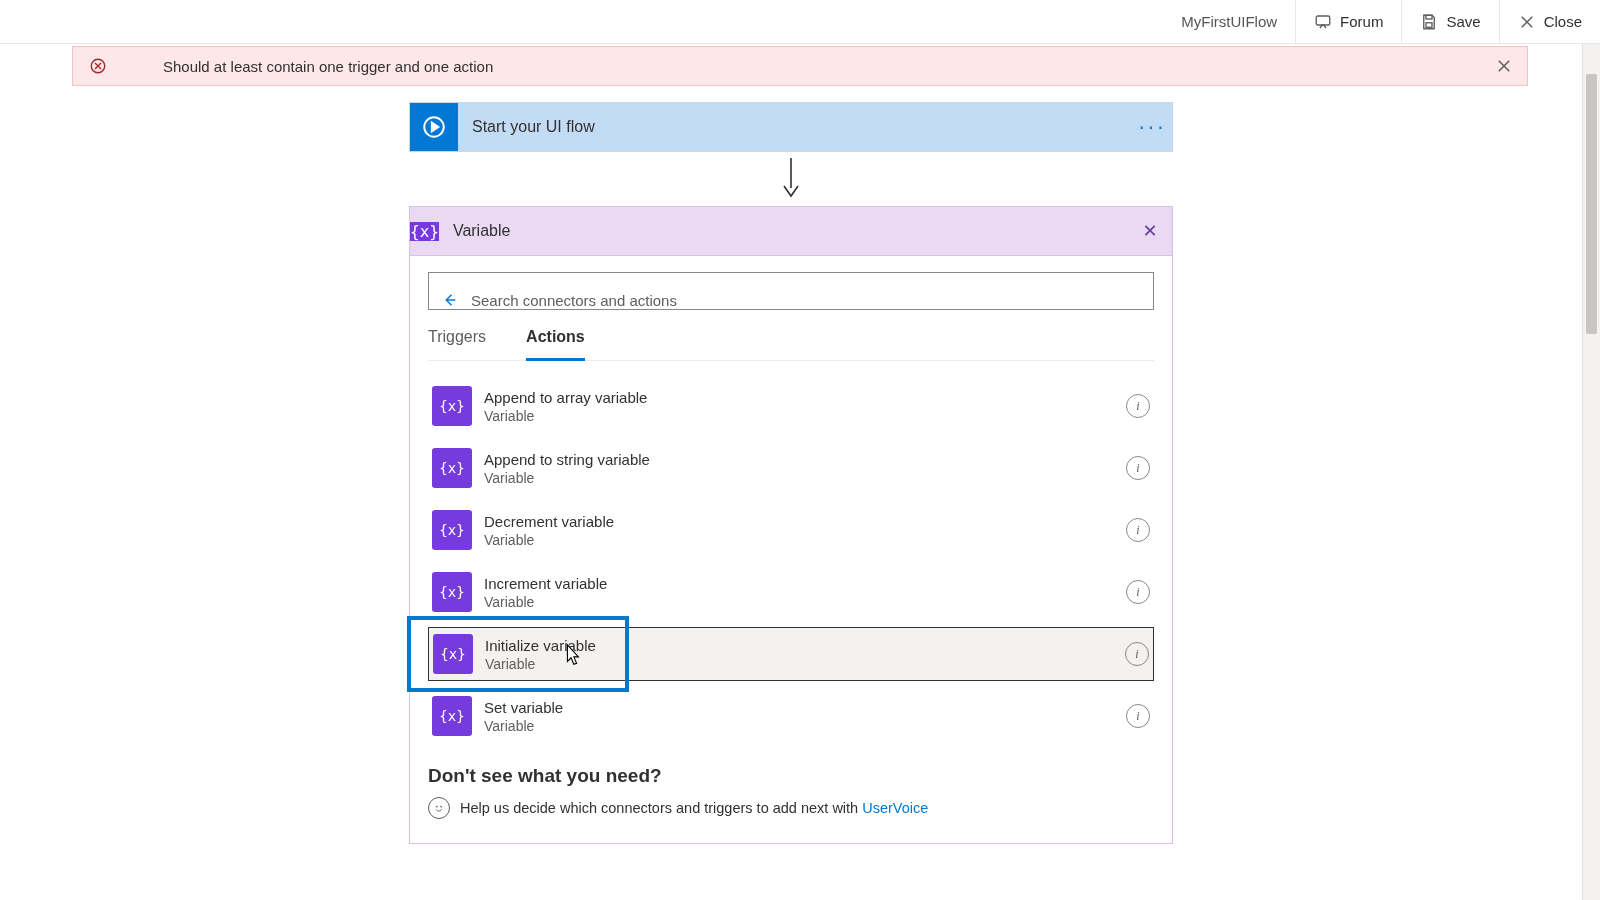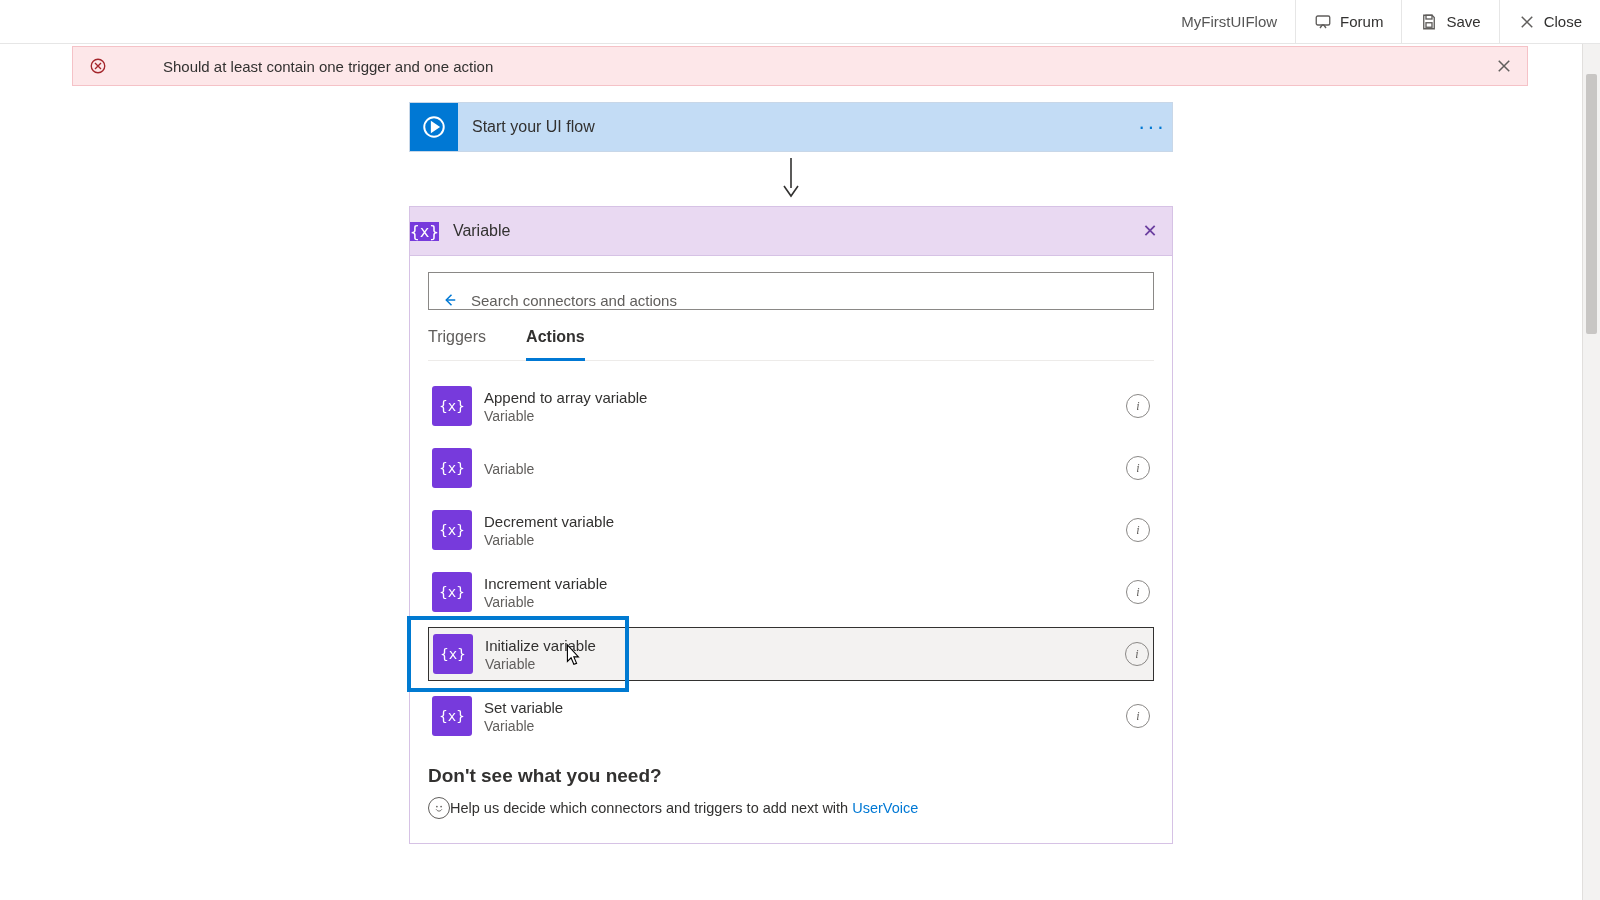--- a/index.html
+++ b/index.html
@@ -61,21 +61,21 @@
     .action-sub { font-size: 14px; color: #605e5c; margin-top: 2px; }
     .action-info { width: 24px; height: 24px; border: 1px solid #8a8886; border-radius: 50%; display: flex; align-items: center; justify-content: center; color: #605e5c; font-size: 12px; font-style: italic; font-family: Georgia, serif; cursor: pointer; }
 
     
     .action-item.highlight { background: #f3f2f1; border: 1px solid #323130; }
     .highlight-box { position: absolute; left: -22px; top: -12px; width: 222px; height: 76px; border: 4px solid #007ad1; pointer-events: none; }
 
     
     .help { margin-top: 22px; }
     .help-q { font-size: 19px; color: #323130; font-weight: 600; }
-    .help-line { display: flex; align-items: center; gap: 0; margin-top: 10px; font-size: 14.5px; color: #323130; }
+    .help-line { display: flex; align-items: center; gap: 10px; margin-top: 10px; font-size: 14.5px; color: #323130; }
     .help-line a { color: #0078d4; text-decoration: none; }
     .smiley { width: 22px; height: 22px; border: 1.6px solid #605e5c; border-radius: 50%; display: inline-flex; align-items: center; justify-content: center; font-size: 12px; }
 
     
     .fake-scroll { position: absolute; right: 0; top: 44px; bottom: 0; width: 18px; background: #f3f2f1; border-left: 1px solid #e1dfdd; }
     .fake-scroll .thumb { position: absolute; top: 30px; left: 3px; right: 3px; height: 260px; background: #c8c6c4; border-radius: 2px; }
 
     
     .cursor { position: absolute; width: 22px; height: 28px; pointer-events: none; }
 
@@ -189,20 +189,21 @@
           <div class="action-text">
             <div class="action-title">Append to array variable</div>
             <div class="action-sub">Variable</div>
           </div>
           <div class="action-info">i</div>
         </div>
 
         <div class="action-item">
           <div class="action-icon">{x}</div>
           <div class="action-text">
+            <div class="action-title">Append to string variable</div>
             <div class="action-sub">Variable</div>
           </div>
           <div class="action-info">i</div>
         </div>
 
         <div class="action-item">
           <div class="action-icon">{x}</div>
           <div class="action-text">
             <div class="action-title">Decrement variable</div>
             <div class="action-sub">Variable</div>

